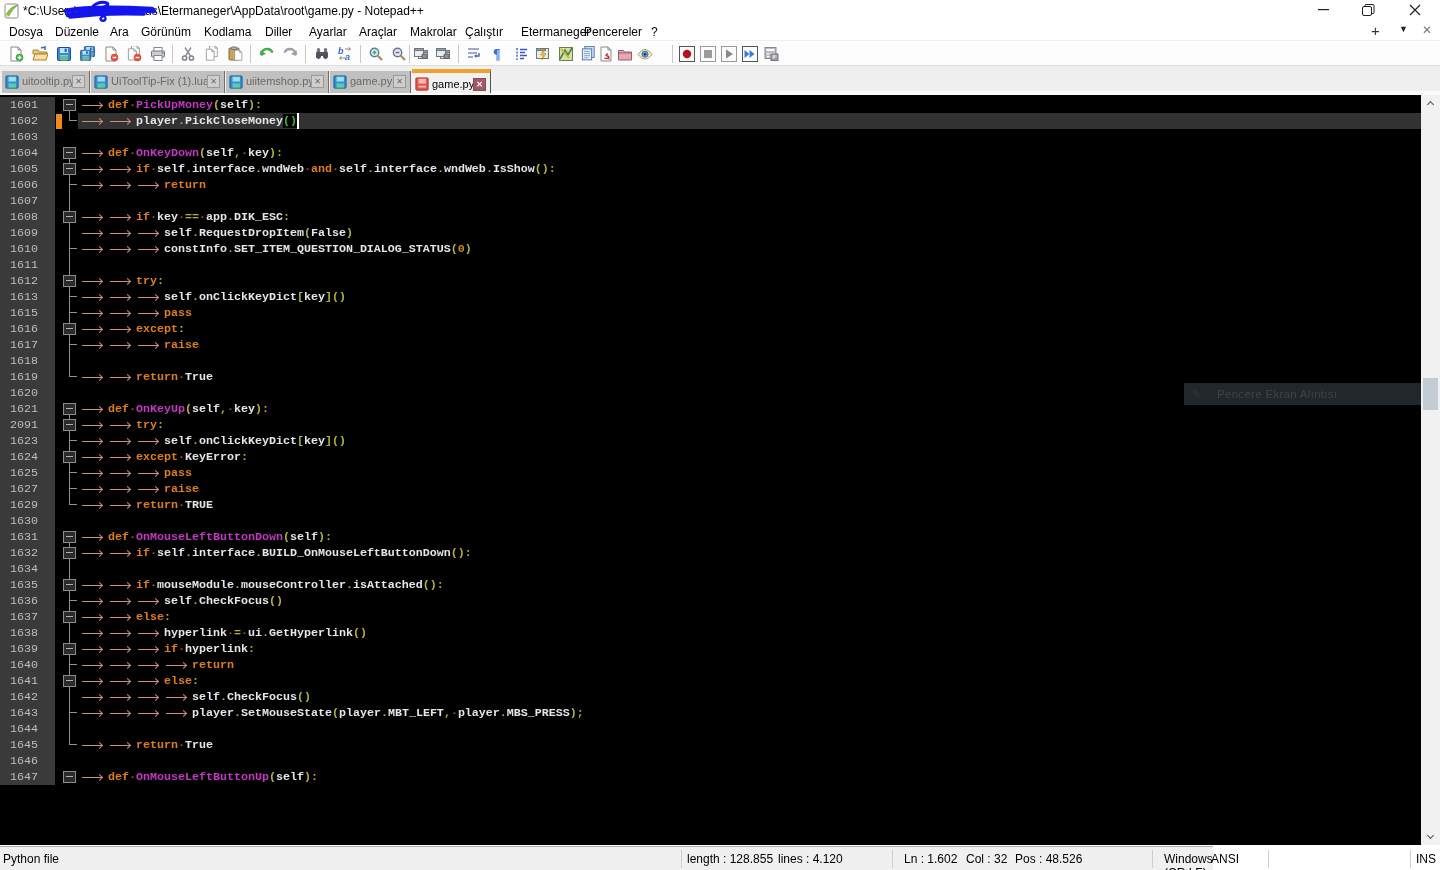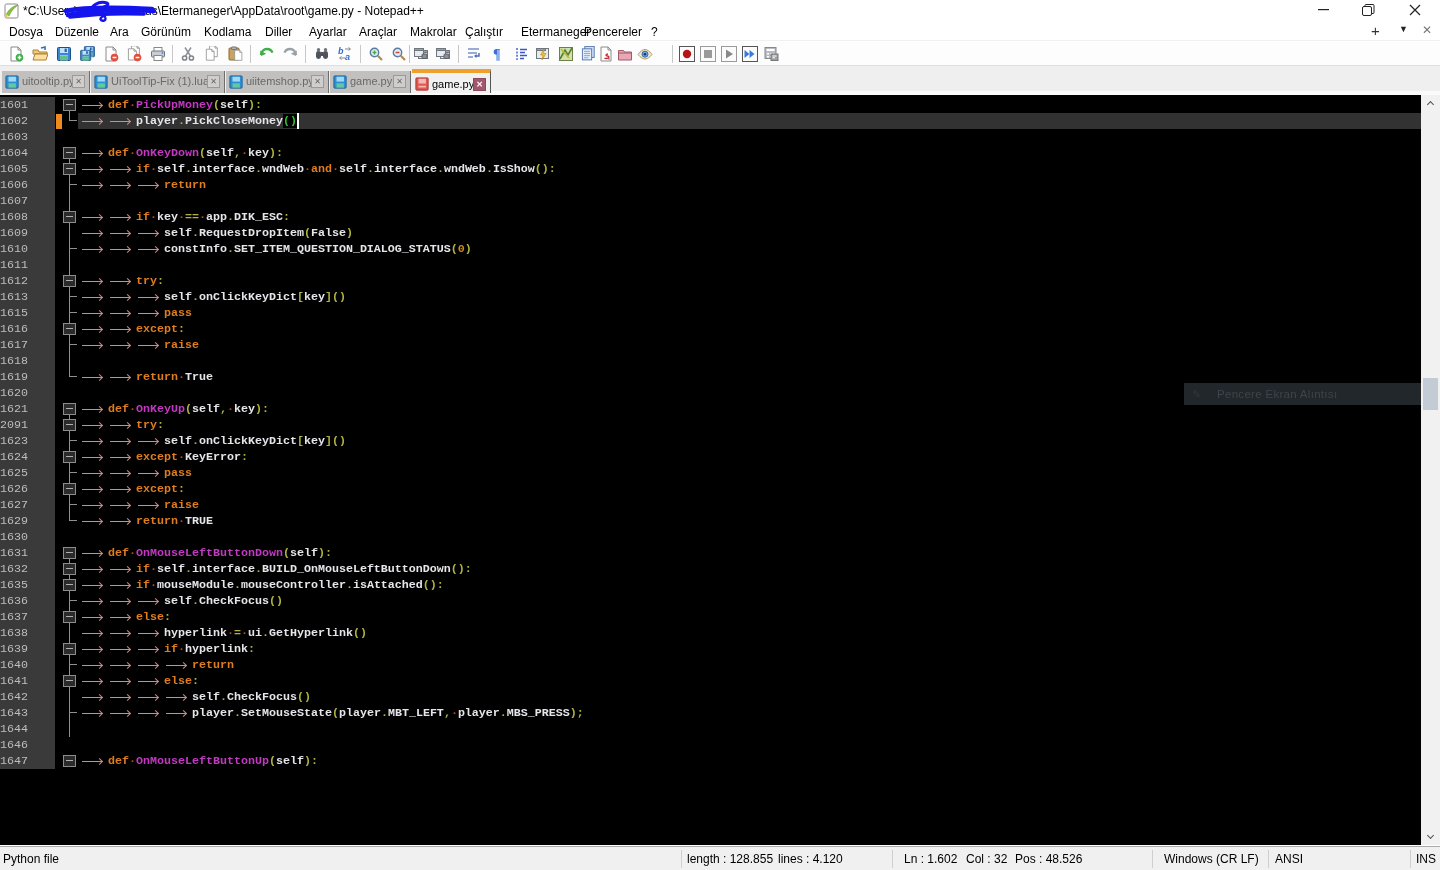--- a/index.html
+++ b/index.html
@@ -20,21 +20,21 @@
 .tab.act svg{top:4px}
 .tab.act .tl{top:5px}
 .tab.act .xb{top:5px}
 .tab.act .tl{color:#000}
 .tab.act .xb{background:#a2586a;border-color:#8a4a58;color:#fff;font-weight:bold}
 #understrip{position:absolute;left:0;top:93px;width:1440px;height:2px;background:#fafafa}
 
 #editor{position:absolute;left:0;top:95px;width:1421px;height:750px;background:#000;overflow:hidden;padding-top:2px}
 .row{position:relative;height:16px;white-space:pre}
 .row.cur{background:linear-gradient(to right,transparent 78px,#323232 78px)}
-.num{display:inline-block;width:55px;height:16px;background:#3a3a3a;color:#bdbdbd;font:11.667px "Liberation Mono",monospace;line-height:16px;text-align:right;padding-right:27px;vertical-align:top}
+.num{display:inline-block;width:55px;height:16px;background:#3a3a3a;color:#bdbdbd;font:11.667px "Liberation Mono",monospace;line-height:16px;text-align:right;padding-right:17px;vertical-align:top}
 .fm{display:inline-block;position:relative;width:25px;height:16px;vertical-align:top}
 .chg{position:absolute;left:1px;top:0.5px;width:6px;height:15px;background:#ef8a1f}
 .fv{position:absolute;left:14px;width:1px;background:#909090}
 .ft{position:absolute;left:15px;top:7px;width:7px;height:1px;background:#909090}
 .fb{position:absolute;left:8px;top:2px;width:13px;height:12px;border:1px solid #8d8d8d;background:#2b2b2b}
 .fb::after{content:"";position:absolute;left:2px;right:2px;top:4px;height:1px;background:#b0b0b0}
 .code{display:inline-block;height:16px;font:bold 11.667px "Liberation Mono",monospace;line-height:16px;vertical-align:top}
 .code .k{color:#e07d1e} .code .m{color:#c438c4} .code .o{color:#b0b23d}
 .code .w{color:#e6e6ea} .code .n{color:#cc8819} .code .d{color:#c44b1c}
 .code .g{color:#2fc12f;background:#000}
@@ -44,21 +44,21 @@
 .caret{display:inline-block;position:relative;width:2px;height:16px;background:#fff;vertical-align:top}
 
 #sbar{position:absolute;left:1421px;top:95px;width:19px;height:750px;background:#f1f1f1}
 #sbar .chev{position:absolute;left:6.5px;width:5px;height:5px;border-top:1.6px solid #505050;border-right:1.6px solid #505050}
 #thumb{position:absolute;left:2px;top:283px;width:15px;height:32px;background:#c3cbd4}
 
 #toast{position:absolute;left:1184px;top:383px;width:237px;height:22px;background:#22272c}
 #toast .ic{position:absolute;left:8px;top:5px;color:#31383e;font-size:11px}
 #toast .tx{position:absolute;left:33px;top:4.5px;color:#3d444b;font-size:11.5px;letter-spacing:0.3px}
 
-#status{position:absolute;left:0;top:846px;width:1440px;height:24px;background:#f0f0f0;border-top:1px solid #aaa;font-size:12px;color:#000}
+#status{position:absolute;left:0;top:846px;width:1213px;height:24px;background:#f0f0f0;border-top:1px solid #aaa;font-size:12px;color:#000}
 #status span{position:absolute;top:5px}
 #status i{position:absolute;top:3px;width:1px;height:18px;background:#cfcfcf}
 </style></head><body>
 <div id="title">
  <svg class="abs" style="left:4px;top:3px" width="16" height="16" viewBox="0 0 16 16">
       <rect x="1" y="1" width="13" height="14" rx="1.5" fill="#fff" stroke="#8a8a8a"></rect>
       <path d="M2 12c3-6 7-9 12-10-4 3-7 6-9 11z" fill="#8ac43f" stroke="#5a8a28" stroke-width="0.6"></path>
       <path d="M1.5 14.5 5 13l-2.5-2z" fill="#e8d44a"></path>
     </svg>
  <span class="txt">*C:\Users\erdem-masaus\Etermaneger\AppData\root\game.py - Notepad++</span>
@@ -377,36 +377,37 @@
 <div class="row"><span class="num">1616</span><span class="fm"><i class="fv" style="top:0;height:3px"></i><i class="fv" style="top:13px;bottom:0"></i><i class="fb"></i></span><span class="code"><i class="tb"></i><i class="tb"></i><span class="k">except</span><span class="o">:</span></span></div>
 <div class="row"><span class="num">1617</span><span class="fm"><i class="fv" style="top:0;bottom:0"></i><i class="ft"></i></span><span class="code"><i class="tb"></i><i class="tb"></i><i class="tb"></i><span class="k">raise</span></span></div>
 <div class="row"><span class="num">1618</span><span class="fm"><i class="fv" style="top:0;bottom:0"></i></span><span class="code"></span></div>
 <div class="row"><span class="num">1619</span><span class="fm"><i class="fv" style="top:0;height:8px"></i><i class="ft"></i></span><span class="code"><i class="tb"></i><i class="tb"></i><span class="k">return</span><span class="d">·</span><span class="w">True</span></span></div>
 <div class="row"><span class="num">1620</span><span class="fm"></span><span class="code"></span></div>
 <div class="row"><span class="num">1621</span><span class="fm"><i class="fv" style="top:13px;bottom:0"></i><i class="fb"></i></span><span class="code"><i class="tb"></i><span class="k">def</span><span class="d">·</span><span class="m">OnKeyUp</span><span class="o">(</span><span class="w">self</span><span class="o">,</span><span class="d">·</span><span class="w">key</span><span class="o">):</span></span></div>
 <div class="row"><span class="num">2091</span><span class="fm"><i class="fv" style="top:0;height:3px"></i><i class="fv" style="top:13px;bottom:0"></i><i class="fb"></i></span><span class="code"><i class="tb"></i><i class="tb"></i><span class="k">try</span><span class="o">:</span></span></div>
 <div class="row"><span class="num">1623</span><span class="fm"><i class="fv" style="top:0;bottom:0"></i><i class="ft"></i></span><span class="code"><i class="tb"></i><i class="tb"></i><i class="tb"></i><span class="w">self</span><span class="o">.</span><span class="w">onClickKeyDict</span><span class="o">[</span><span class="w">key</span><span class="o">]()</span></span></div>
 <div class="row"><span class="num">1624</span><span class="fm"><i class="fv" style="top:0;height:3px"></i><i class="fv" style="top:13px;bottom:0"></i><i class="fb"></i></span><span class="code"><i class="tb"></i><i class="tb"></i><span class="k">except</span><span class="d">·</span><span class="w">KeyError</span><span class="o">:</span></span></div>
 <div class="row"><span class="num">1625</span><span class="fm"><i class="fv" style="top:0;bottom:0"></i><i class="ft"></i></span><span class="code"><i class="tb"></i><i class="tb"></i><i class="tb"></i><span class="k">pass</span></span></div>
-<div class="row"><span class="num">1626</span><span class="fm"><i class="fv" style="top:0;height:3px"></i><i class="fv" style="top:13px;bottom:0"></i><i class="fb"></i></span><span class="code"><i class="tb"></i><i class="tb"></i><span class="k">except</span><span class="o">:</span></span></div>
 <div class="row"><span class="num">1627</span><span class="fm"><i class="fv" style="top:0;bottom:0"></i><i class="ft"></i></span><span class="code"><i class="tb"></i><i class="tb"></i><i class="tb"></i><span class="k">raise</span></span></div>
 <div class="row"><span class="num">1629</span><span class="fm"><i class="fv" style="top:0;height:8px"></i><i class="ft"></i></span><span class="code"><i class="tb"></i><i class="tb"></i><span class="k">return</span><span class="d">·</span><span class="w">TRUE</span></span></div>
 <div class="row"><span class="num">1630</span><span class="fm"></span><span class="code"></span></div>
 <div class="row"><span class="num">1631</span><span class="fm"><i class="fv" style="top:13px;bottom:0"></i><i class="fb"></i></span><span class="code"><i class="tb"></i><span class="k">def</span><span class="d">·</span><span class="m">OnMouseLeftButtonDown</span><span class="o">(</span><span class="w">self</span><span class="o">):</span></span></div>
 <div class="row"><span class="num">1632</span><span class="fm"><i class="fv" style="top:0;height:3px"></i><i class="fv" style="top:13px;bottom:0"></i><i class="fb"></i></span><span class="code"><i class="tb"></i><i class="tb"></i><span class="k">if</span><span class="d">·</span><span class="w">self</span><span class="o">.</span><span class="w">interface</span><span class="o">.</span><span class="w">BUILD_OnMouseLeftButtonDown</span><span class="o">():</span></span></div>
+<div class="row"><span class="num">1634</span><span class="fm"><i class="fv" style="top:0;bottom:0"></i></span><span class="code"></span></div>
 <div class="row"><span class="num">1635</span><span class="fm"><i class="fv" style="top:0;height:3px"></i><i class="fv" style="top:13px;bottom:0"></i><i class="fb"></i></span><span class="code"><i class="tb"></i><i class="tb"></i><span class="k">if</span><span class="d">·</span><span class="w">mouseModule</span><span class="o">.</span><span class="w">mouseController</span><span class="o">.</span><span class="w">isAttached</span><span class="o">():</span></span></div>
 <div class="row"><span class="num">1636</span><span class="fm"><i class="fv" style="top:0;bottom:0"></i><i class="ft"></i></span><span class="code"><i class="tb"></i><i class="tb"></i><i class="tb"></i><span class="w">self</span><span class="o">.</span><span class="w">CheckFocus</span><span class="o">()</span></span></div>
 <div class="row"><span class="num">1637</span><span class="fm"><i class="fv" style="top:0;height:3px"></i><i class="fv" style="top:13px;bottom:0"></i><i class="fb"></i></span><span class="code"><i class="tb"></i><i class="tb"></i><span class="k">else</span><span class="o">:</span></span></div>
 <div class="row"><span class="num">1638</span><span class="fm"><i class="fv" style="top:0;bottom:0"></i></span><span class="code"><i class="tb"></i><i class="tb"></i><i class="tb"></i><span class="w">hyperlink</span><span class="d">·</span><span class="o">=</span><span class="d">·</span><span class="w">ui</span><span class="o">.</span><span class="w">GetHyperlink</span><span class="o">()</span></span></div>
 <div class="row"><span class="num">1639</span><span class="fm"><i class="fv" style="top:0;height:3px"></i><i class="fv" style="top:13px;bottom:0"></i><i class="fb"></i></span><span class="code"><i class="tb"></i><i class="tb"></i><i class="tb"></i><span class="k">if</span><span class="d">·</span><span class="w">hyperlink</span><span class="o">:</span></span></div>
 <div class="row"><span class="num">1640</span><span class="fm"><i class="fv" style="top:0;bottom:0"></i><i class="ft"></i></span><span class="code"><i class="tb"></i><i class="tb"></i><i class="tb"></i><i class="tb"></i><span class="k">return</span></span></div>
 <div class="row"><span class="num">1641</span><span class="fm"><i class="fv" style="top:0;height:3px"></i><i class="fv" style="top:13px;bottom:0"></i><i class="fb"></i></span><span class="code"><i class="tb"></i><i class="tb"></i><i class="tb"></i><span class="k">else</span><span class="o">:</span></span></div>
 <div class="row"><span class="num">1642</span><span class="fm"><i class="fv" style="top:0;bottom:0"></i></span><span class="code"><i class="tb"></i><i class="tb"></i><i class="tb"></i><i class="tb"></i><span class="w">self</span><span class="o">.</span><span class="w">CheckFocus</span><span class="o">()</span></span></div>
 <div class="row"><span class="num">1643</span><span class="fm"><i class="fv" style="top:0;bottom:0"></i><i class="ft"></i></span><span class="code"><i class="tb"></i><i class="tb"></i><i class="tb"></i><i class="tb"></i><span class="w">player</span><span class="o">.</span><span class="w">SetMouseState</span><span class="o">(</span><span class="w">player</span><span class="o">.</span><span class="w">MBT_LEFT</span><span class="o">,</span><span class="d">·</span><span class="w">player</span><span class="o">.</span><span class="w">MBS_PRESS</span><span class="o">);</span></span></div>
 <div class="row"><span class="num">1644</span><span class="fm"><i class="fv" style="top:0;bottom:0"></i></span><span class="code"></span></div>
+<div class="row"><span class="num">1645</span><span class="fm"><i class="fv" style="top:0;height:8px"></i><i class="ft"></i></span><span class="code"><i class="tb"></i><i class="tb"></i><span class="k">return</span><span class="d">·</span><span class="w">True</span></span></div>
 <div class="row"><span class="num">1646</span><span class="fm"></span><span class="code"></span></div>
 <div class="row"><span class="num">1647</span><span class="fm"><i class="fb"></i></span><span class="code"><i class="tb"></i><span class="k">def</span><span class="d">·</span><span class="m">OnMouseLeftButtonUp</span><span class="o">(</span><span class="w">self</span><span class="o">):</span></span></div>
 </div>
 <div id="sbar">
     <i class="chev" style="top:7px;transform:rotate(-45deg)"></i>
     <i class="chev" style="bottom:7px;transform:rotate(135deg)"></i>
     <div id="thumb"></div>
   </div>
 <div id="toast">
     <span class="ic">✎</span>
@@ -417,15 +418,15 @@
  <i style="left:681px"></i>
     <span style="left:687px">length : 128.855</span>
     <span style="left:778px">lines : 4.120</span>
  <i style="left:892px"></i>
     <span style="left:904px">Ln : 1.602</span>
     <span style="left:966px">Col : 32</span>
     <span style="left:1015px">Pos : 48.526</span>
  <i style="left:1152px"></i>
     <span style="left:1164px">Windows (CR LF)</span>
  <i style="left:1268px"></i>
-    <span style="left:1275px">ANSI</span>
+    <span style="left:1211px">ANSI</span>
  <i style="left:1410px"></i>
     <span style="left:1416px">INS</span>
 </div>
 </body></html>

